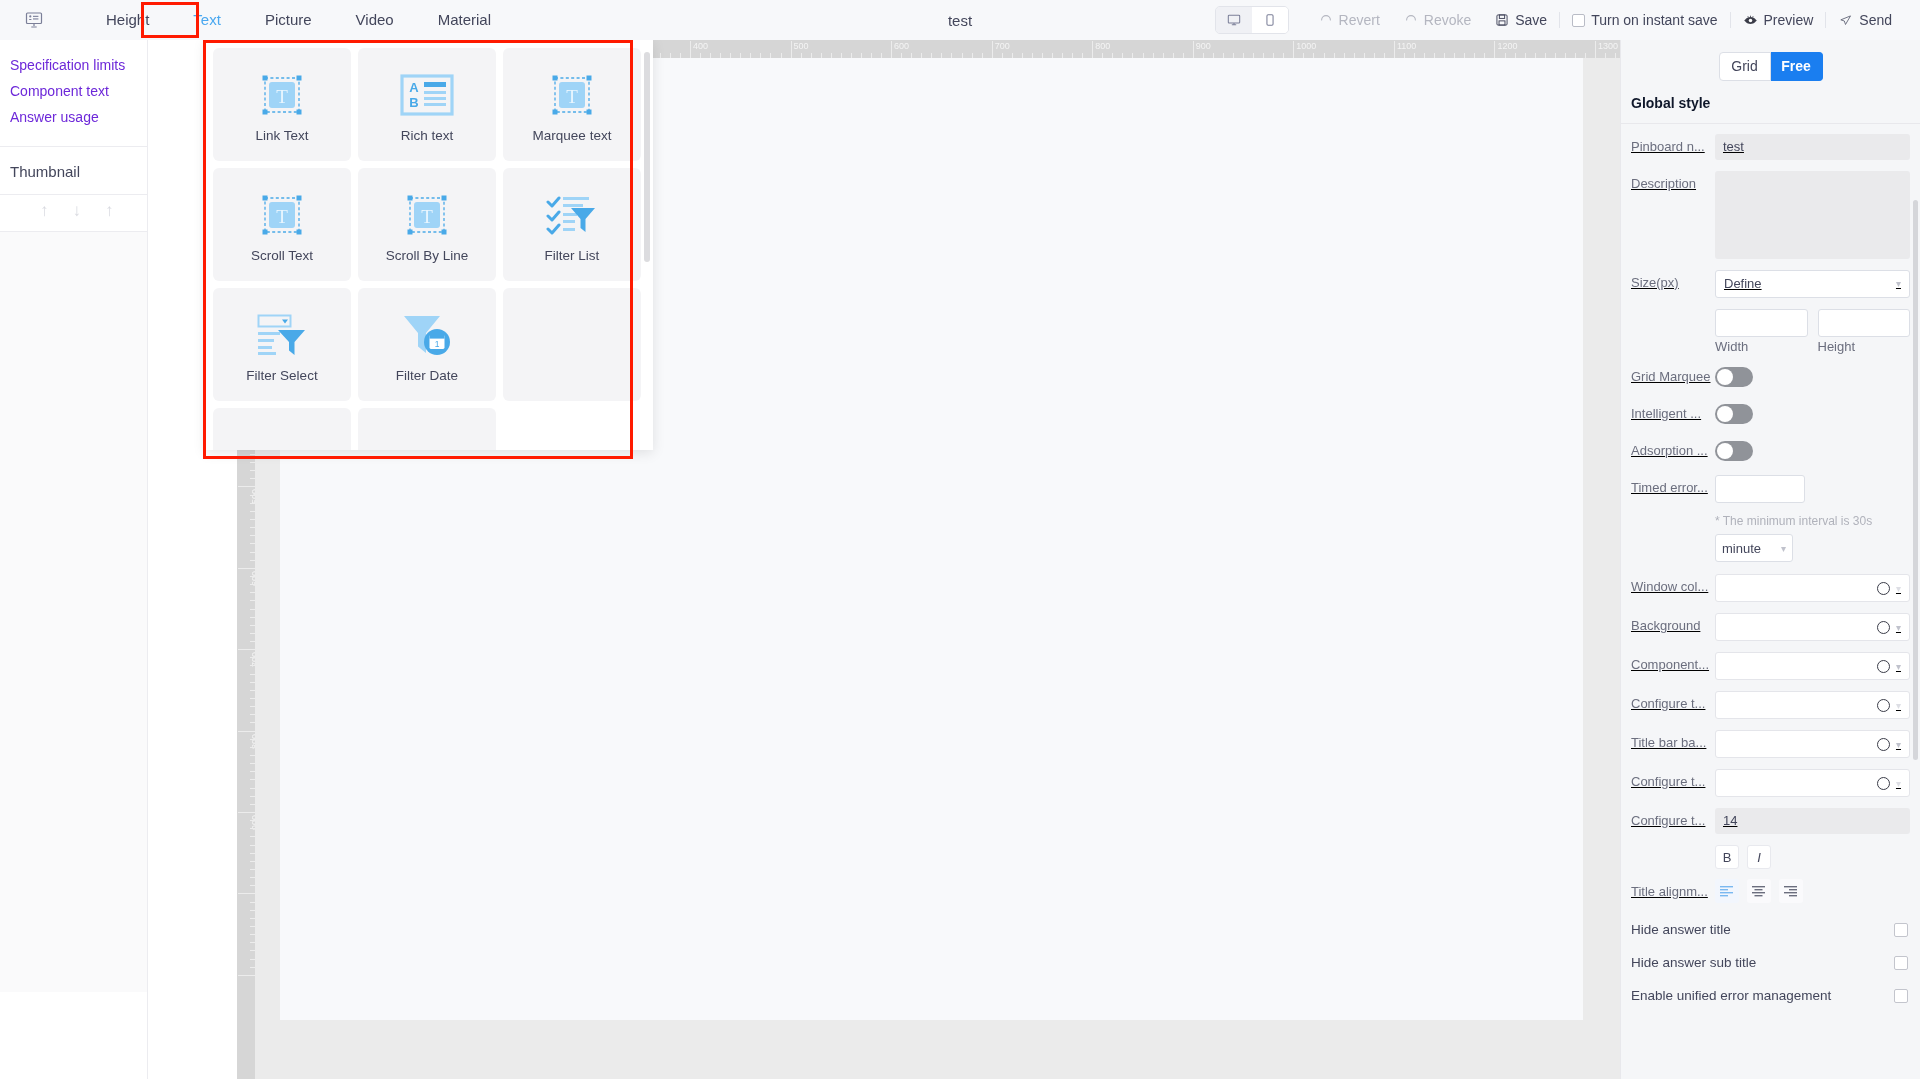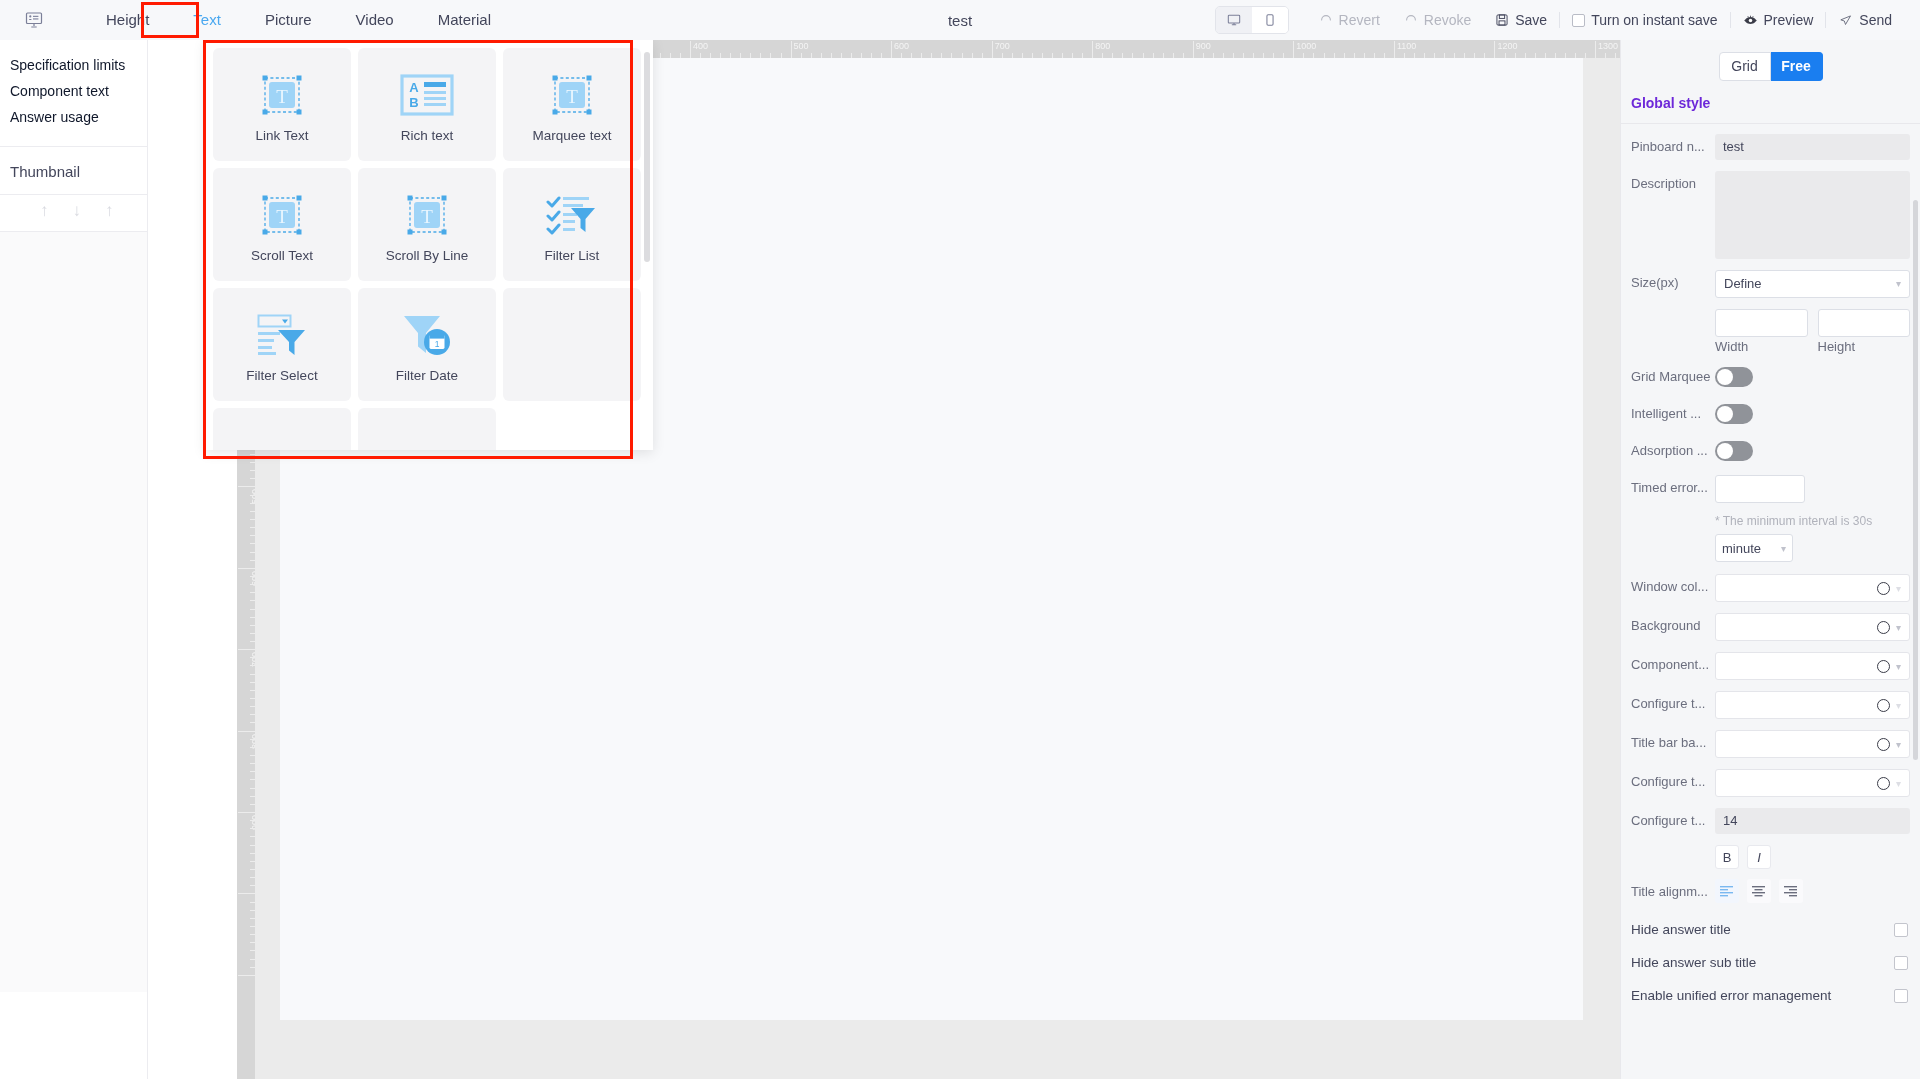--- a/index.html
+++ b/index.html
@@ -57,21 +57,21 @@
     display:inline-block;
   }
 
   
   .left-panel {
     position: absolute; left: 0; top: 40px; width: 148px; height: 1039px;
     background: #ffffff; border-right: 1px solid #ececf0;
     z-index: 5;
   }
   .lp-links { padding: 12px 0 10px 10px; }
-  .lp-link { font-size: 14px; color: #0f172a; line-height: 26px; cursor: pointer; }
+  .lp-link { font-size: 14px; color: #6d28d9; line-height: 26px; cursor: pointer; }
   .lp-div { height: 1px; background: #ececf0; margin: 6px 0 0 0; }
   .lp-thumb-title { font-size: 15px; color: #43465b; padding: 16px 0 14px 10px; }
   .lp-toolrow {
     display: flex; align-items: center; gap: 24px; padding: 6px 0 10px 40px;
     border-top: 1px solid #ececf0; border-bottom: 1px solid #ececf0;
   }
   .lp-arrow { color: #d9dae0; font-size: 17px; cursor: pointer; }
   .lp-rest { background: #fafafb; height: 760px; }
 
   
@@ -148,26 +148,26 @@
   .mode-btn {
     width: 52px; height: 29px; line-height: 27px; text-align: center;
     font-size: 14px; border: 1px solid #dcdfe6; background: #fff; color: #43465b;
     cursor: pointer;
   }
   .mode-btn:first-child { border-radius: 4px 0 0 4px; }
   .mode-btn:last-child { border-radius: 0 4px 4px 0; border-left: none; font-weight: bold; }
   .mode-btn.on { background: #1a7ef0; border-color: #1a7ef0; color: #fff; }
 
   .gs-title {
-    font-size: 14px; font-weight: bold; color: #6d28d9;
+    font-size: 14px; font-weight: bold; color: #0f172a;
     padding: 4px 0 12px 10px; border-bottom: 1px solid #e8e8ec;
   }
   .rp-body { padding: 10px 10px 0 10px; }
   .row {
-    display: flex; align-items: flex-start; margin-bottom: 11px;
+    display: flex; align-items: flex-start; margin-bottom: 11px; text-decoration: underline;
   }
   .row-label {
     width: 84px; flex: 0 0 84px; font-size: 13px; color: #6b6e7e;
     line-height: 26px; white-space: nowrap; overflow: hidden;
   }
   .field {
     flex: 1; height: 26px; background: #eaeaec; border: none; border-radius: 3px;
     font-size: 13px; color: #43465b; padding: 0 8px; line-height: 26px;
   }
   .field-ta { height: 88px; background: #eaeaec; border-radius: 3px; flex: 1; }

